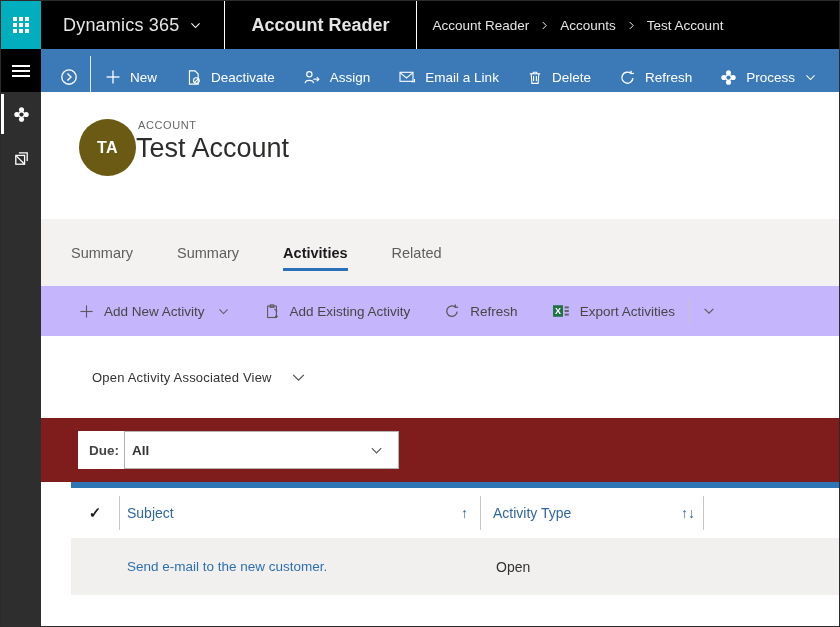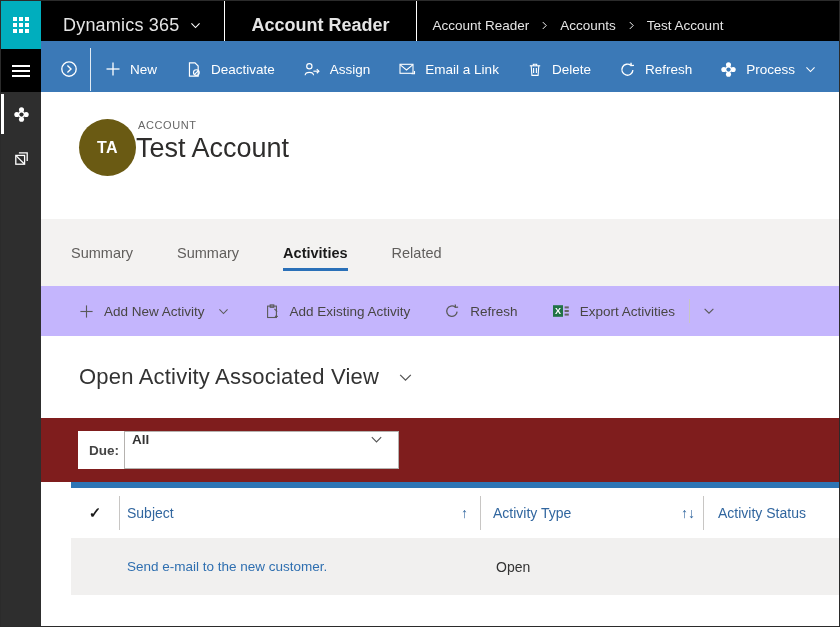--- a/index.html
+++ b/index.html
@@ -18,21 +18,21 @@
   .waffle-grid{ display:grid; grid-template-columns:repeat(3,4px); grid-template-rows:repeat(3,4px); gap:2px; }
   .waffle-grid i{ background:#fff; }
   .app-switcher{ display:flex; align-items:center; gap:10px; padding:0 22px 0 22px; cursor:pointer; }
   .app-switcher .app-name{ font-size:18px; letter-spacing:.2px; }
   .topbar-divider{ width:1px; background:#fff; margin:0; }
   .module-title{ display:flex; align-items:center; padding:0 26px; font-size:18px; font-weight:700; cursor:pointer; }
   .breadcrumb{ display:flex; align-items:center; gap:10px; padding:0 4px 0 16px; font-size:13.5px; }
   .breadcrumb .crumb{ cursor:pointer; white-space:nowrap; }
 
   
-  .commandbar{ position:absolute; left:40px; top:40px; right:0; height:56px; background:#3b79b7;
+  .commandbar{ position:absolute; left:40px; top:48px; right:0; height:56px; background:#3b79b7;
     display:flex; align-items:center; color:#fff; }
   .cb-nav{ padding:0 12px 0 19px; cursor:pointer; }
   .cb-divider{ width:1px; height:43px; background:rgba(255,255,255,.85); }
   .cb-item{ display:flex; align-items:center; gap:9px; padding:0 14px; height:100%; font-size:13.5px; cursor:pointer; white-space:nowrap; }
   .pin-hole{ fill:#3b79b7; }
 
   
   .rail{ position:absolute; left:0; top:48px; bottom:0; width:40px; background:#2e2e2e; }
   .rail-top{ height:43px; background:#000; display:flex; align-items:center; justify-content:center; cursor:pointer; }
   .hamburger{ width:18px; }
@@ -56,25 +56,25 @@
   .tab.active{ color:#1a1a1a; font-weight:700; border-bottom-color:#2a70b8; }
 
   .subtoolbar{ height:50px; background:#c4b5fd; display:flex; align-items:center; padding-left:38px; color:#484644; }
   .st-item{ display:flex; align-items:center; gap:10px; font-size:13.5px; cursor:pointer; white-space:nowrap; color:#484644; }
   .st-item .chev{ margin-left:2px; }
   .st-gap{ width:34px; }
   .st-divider{ width:1px; height:24px; background:#c8c6c4; margin:0 12px 0 14px; }
   .icon-gray{ color:#5a5a5a; }
 
   .view-row{ height:82px; background:#fff; display:flex; align-items:center; padding-left:38px; gap:18px; }
-  .view-name{ font-size:22px; font-weight:300; color:#333; letter-spacing:.2px; cursor:pointer; }
+  .view-name{ font-size:13px; font-weight:300; color:#333; letter-spacing:.2px; cursor:pointer;margin-left:13px; }
 
   .due-band{ height:64px; background:#7f1d1d; display:flex; align-items:flex-start; padding:13px 4px 0 37px;font-weight:bold; }
   .due-label{ background:#fff; height:38px; display:flex; align-items:center; padding:0 5px 0 11px; font-size:13.5px; color:#444; }
-  .due-select{ width:275px; height:38px; background:#fff; border:1px solid #b5b2af; display:flex; align-items:flex-start;
+  .due-select{ width:275px; height:38px; background:#fff; border:1px solid #b5b2af; display:flex; align-items:center;
     justify-content:space-between; padding:0 14px 0 7px; cursor:pointer; }
   .due-select .due-value{ font-size:13.5px; color:#333; }
 
   
   .grid{ margin-left:30px; }
   .grid-topbar{ height:6px; background:#2e75b5; }
   .grid-header{ height:50px; background:#fff; display:flex; align-items:center; }
   .grid-row{ height:57px; background:#f1f0ef; display:flex; align-items:center; }
   .col-check{ width:48px; display:flex; align-items:center; justify-content:center; }
   .col-subject{ width:360px; display:flex; align-items:center; justify-content:space-between; padding:0 12px 0 7px; }
@@ -377,23 +377,20 @@
         <div class="col-subject">
           <span class="hdr-text">Subject</span>
           <span class="sort-glyph">↑</span>
         </div>
         <div class="col-divider"></div>
         <div class="col-type">
           <span class="hdr-text">Activity Type</span>
           <span class="sort-glyph">↑↓</span>
         </div>
         <div class="col-divider"></div>
-        <div class="col-status">
-          <span class="hdr-text">Activity Status</span>
-        </div>
       </div>
 
       <div class="grid-row">
         <div class="col-check"></div>
         <div style="width:1px;"></div>
         <div class="col-subject">
           <span class="cell-link">Send e-mail to the new customer.</span>
         </div>
         <div style="width:1px;"></div>
         <div style="width:1px;"></div>

